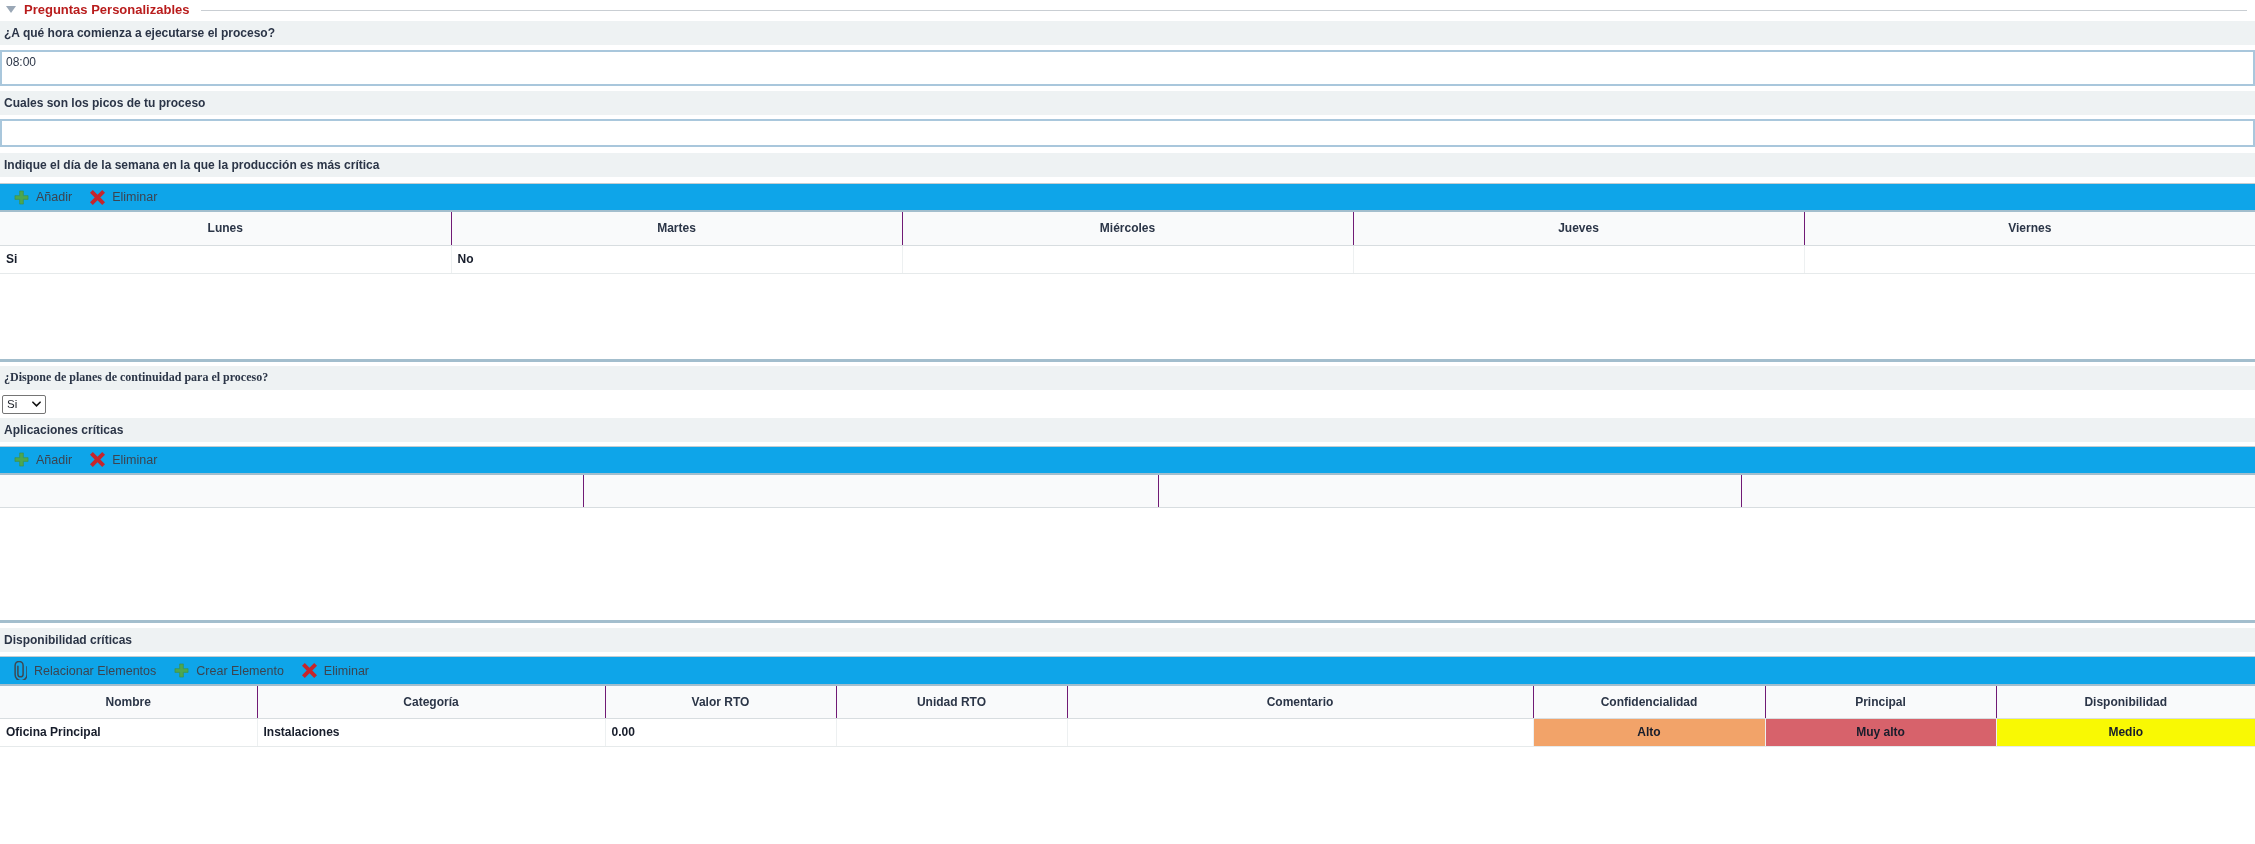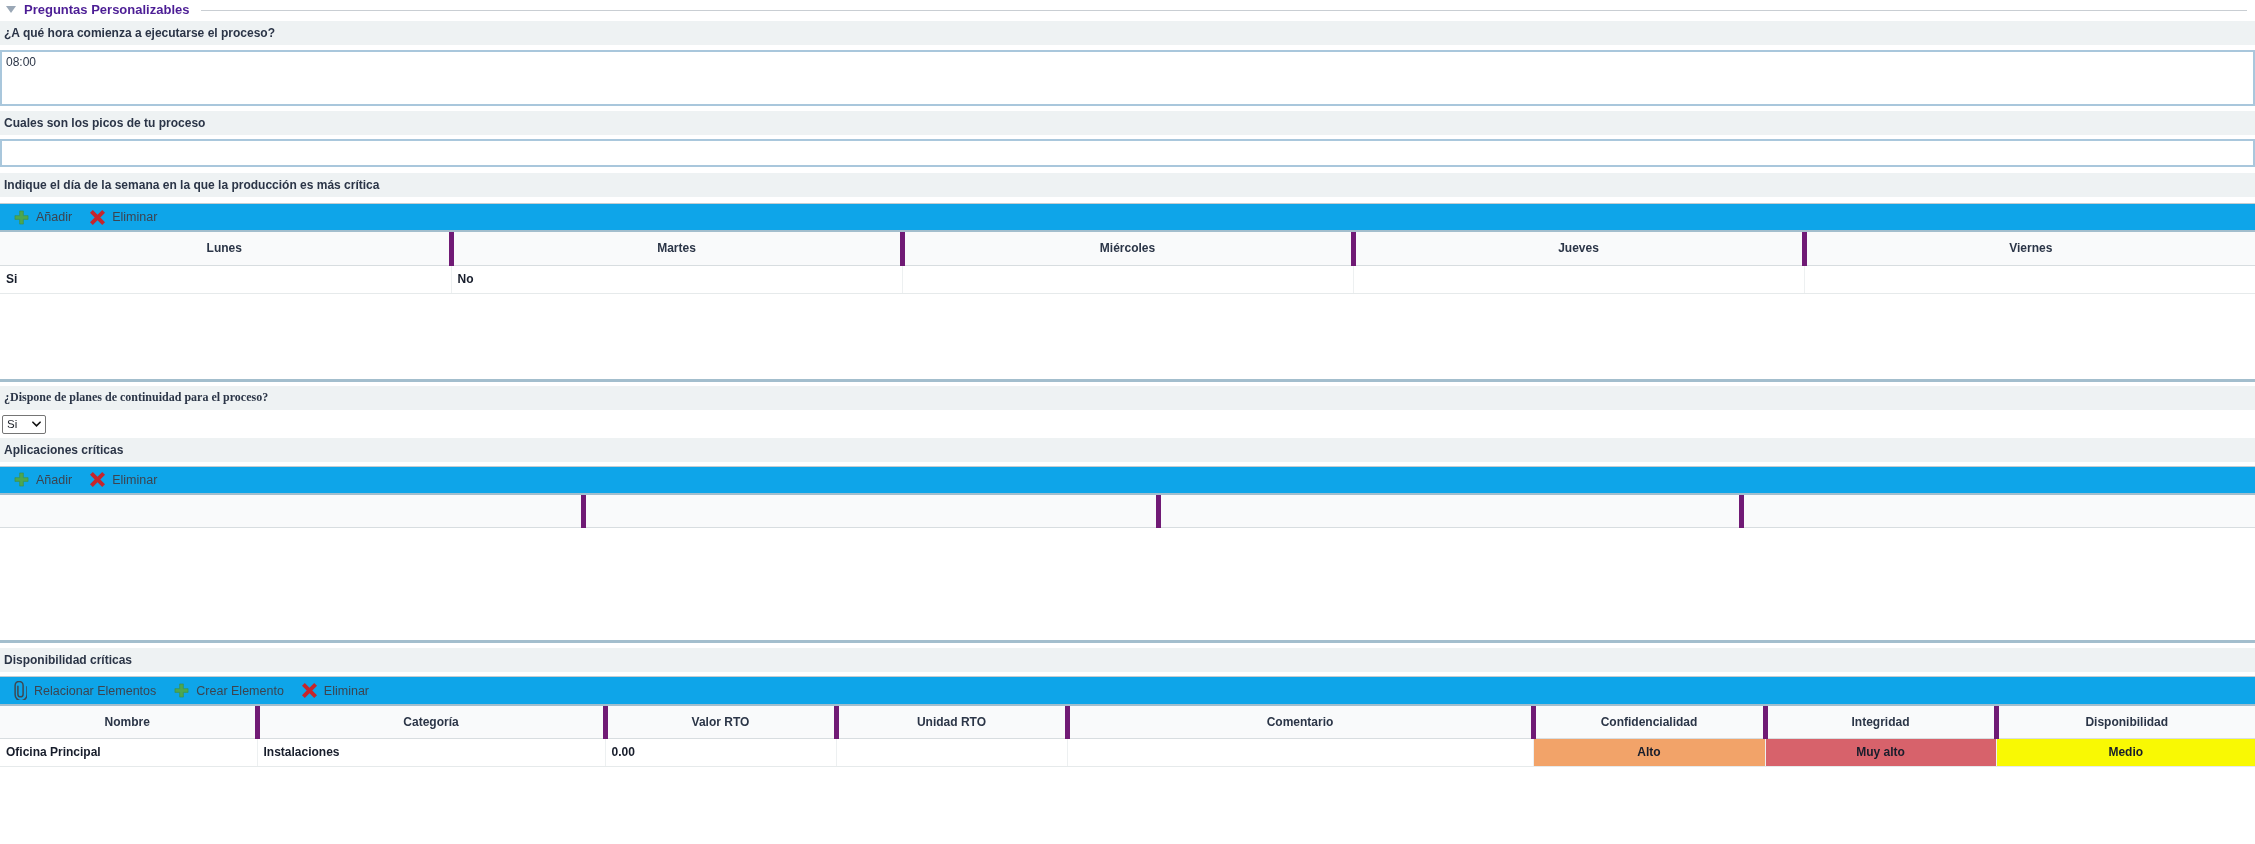--- a/index.html
+++ b/index.html
@@ -3,46 +3,46 @@
 <meta charset="utf-8">
 <style>
   * { margin:0; padding:0; box-sizing:border-box; }
   html,body { width:2255px; height:844px; background:#ffffff; overflow:hidden;
     font-family:"Liberation Sans","DejaVu Sans",sans-serif; }
 
   
   .section-header { display:flex; align-items:center; height:16px; padding:2px 0 0 6px; gap:8px; }
   .collapse-tri { width:0; height:0; border-left:5px solid transparent; border-right:5px solid transparent;
     border-top:7px solid #9aa7b6; display:inline-block; }
-  .section-title { font-size:13px; font-weight:bold; color:#4c1d95; white-space:nowrap; }
+  .section-title { font-size:13px; font-weight:bold; color:#b91c1c; white-space:nowrap; }
   .section-rule { flex:1; border-top:1px solid #c9ced3; margin:3px 8px 0 4px; }
 
   
   .label-band { background:#eef2f3; height:24px; display:flex; align-items:center; padding-left:4px; }
   .label-band span { font-size:12px; font-weight:bold; color:#2b3547; }
 
   
   textarea.answer { display:block; width:2255px; border:2px solid #a9c7dc; background:#fff;
     font-family:"Liberation Sans","DejaVu Sans",sans-serif; font-size:12px; color:#2b3547;
     padding:3px 4px; resize:none; outline:none; }
-  #ta-time { height:56px; margin-top:5px; }
+  #ta-time { height:36px; margin-top:5px; }
   #ta-peaks { height:28px; margin-top:4px; }
   .mt5 { margin-top:5px; } .mt4 { margin-top:4px; } .mt6 { margin-top:6px; } .mt3 { margin-top:4px;font-family:Liberation Serif, serif; }
 
   
   .grid-toolbar { background:#0ea5e9; border-top:1px solid #c3cdd1; border-bottom:2px solid #a3becd;
     height:29px; display:flex; align-items:center; gap:10px; padding-left:10px; }
   .tb-btn { display:flex; align-items:center; gap:7px; cursor:pointer; padding:2px 4px; }
   .tb-btn span { font-size:12.5px; color:#3c4450; }
   .icon-svg { display:block; }
 
   
   table.grid { width:2255px; border-collapse:collapse; table-layout:fixed; }
   table.grid th { background:#f9fafb; font-size:12px; font-weight:bold; color:#2b3547;
-    text-align:center; height:33px; border-right:5px solid #701a75; border-bottom:1px solid #d8dde0; }
+    text-align:center; height:33px; border-right:1px solid #701a75; border-bottom:1px solid #d8dde0; }
   table.grid th:last-child { border-right:none; }
   table.grid td { font-size:12px; font-weight:bold; color:#171d2b; height:28px;
     padding:0 6px; border-right:1px solid #edf0f1; border-bottom:1px solid #e6eaeb;
     white-space:nowrap; overflow:hidden; }
   table.grid td:last-child { border-right:none; }
   .grid-empty { background:#fff; }
   .table-bottom { border-bottom:3px solid #a3becd; }
 
   
   #fac-table th { height:32px; }
@@ -210,21 +210,21 @@
       <col style="width:259px">
   </colgroup>
   <thead>
     <tr>
       <th>Nombre</th>
       <th>Categoría</th>
       <th>Valor RTO</th>
       <th>Unidad RTO</th>
       <th>Comentario</th>
       <th>Confidencialidad</th>
-      <th>Integridad</th>
+      <th>Principal</th>
       <th>Disponibilidad</th>
     </tr>
   </thead>
   <tbody>
     <tr>
       <td>Oficina Principal</td>
       <td>Instalaciones</td>
       <td>0.00</td>
       <td></td>
       <td></td>

